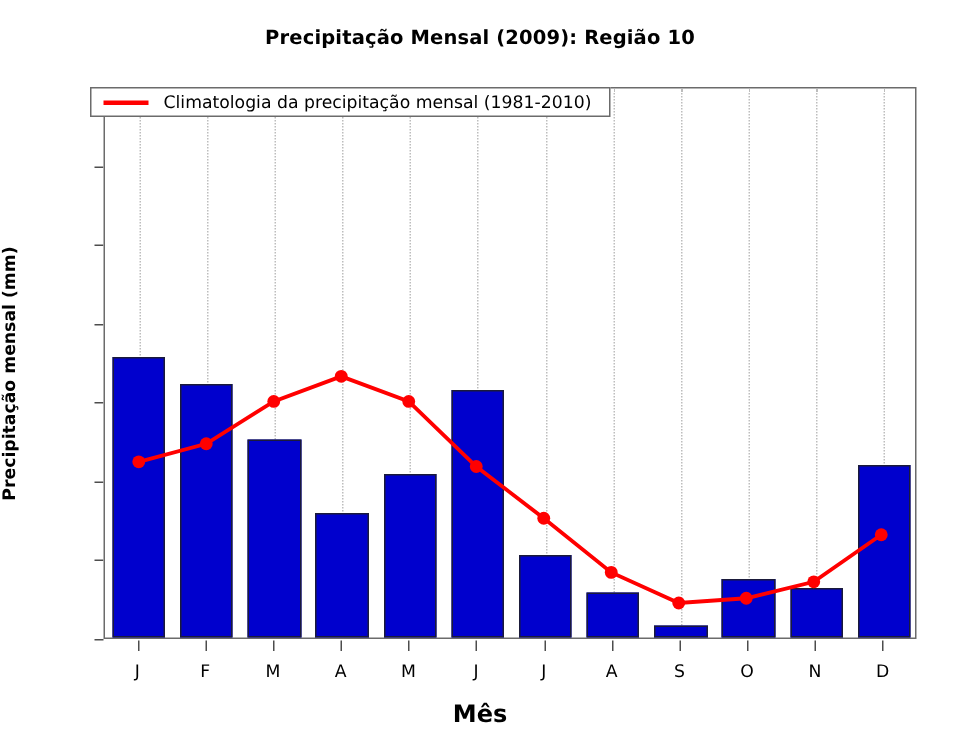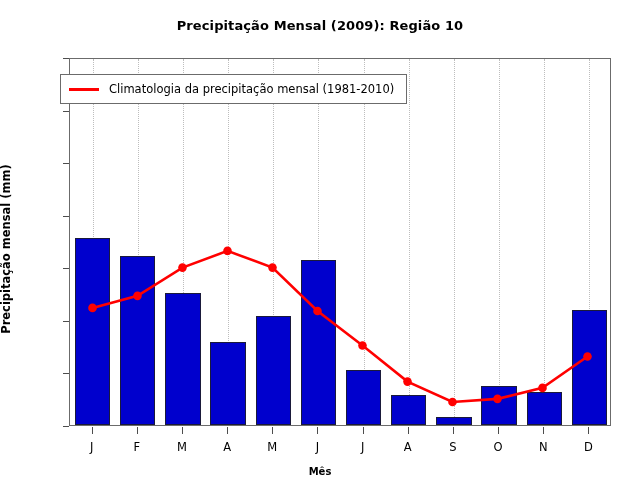--- a/index.html
+++ b/index.html
@@ -93,37 +93,36 @@
     margin-left: -15px;
     text-align: center;
     font-size: 11.5px;
   }
   #xlabel {
     position: absolute;
     left: 0;
     top: 466px;
     width: 640px;
     text-align: center;
-    font-size: 10px;
+    font-size: 16px;
     font-weight: bold;
   }
   #legend-box {
     position: absolute;
     left: 60px;
     top: 58px;
-    height: 30px;
+    height: 20px;
     padding: 0 12px 0 8px;
     display: flex;
     align-items: center;
     gap: 10px;
     background: #ffffff;
     border: 1px solid #6b6b6b;
     box-sizing: border-box;
     z-index: 5;
-    margin-top: 16px;
   }
   #legend-swatch {
     display: block;
     width: 30px;
     height: 3px;
     background: #ff0000;
   }
   #legend-label {
     font-size: 11.5px;
     white-space: nowrap;

